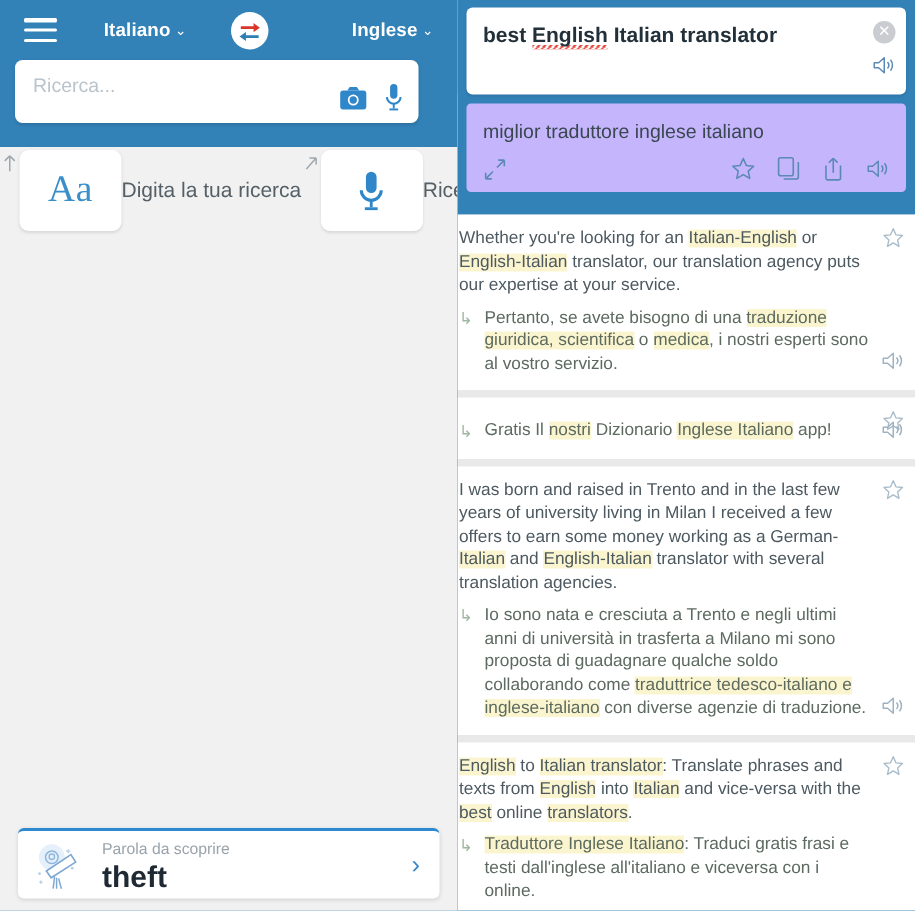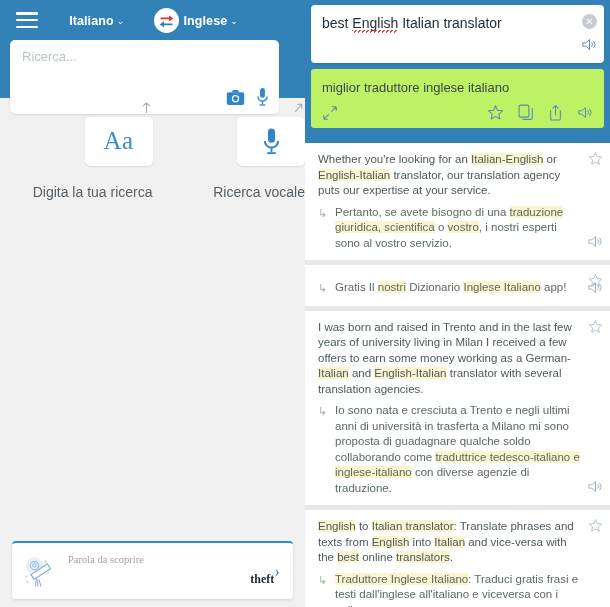--- a/index.html
+++ b/index.html
@@ -30,123 +30,122 @@
     display: flex; align-items: center;
     padding: 0 16px;
   }
   .hamburger {
     width: 22px; height: 16px;
     display: flex; flex-direction: column; justify-content: space-between;
     cursor: pointer;
   }
   .hamburger span { display: block; height: 2.5px; background: #ffffff; border-radius: 1px; }
   .lang-left { flex: 1; text-align: center; padding-left: 6px; }
-  .lang-right { flex: 1; text-align: left; }
+  .lang-right { flex: 1; text-align: right; }
   .lang {
     color: #ffffff; font-size: 12.5px; font-weight: bold;
     letter-spacing: .1px; white-space: nowrap; cursor: pointer;
   }
   .caret { font-size: 9px; margin-left: 3px; position: relative; top: -1px; font-weight: normal;}
   .logo-wrap { width: 34px; display: flex; justify-content: center; align-items: center; }
   .logo {
     width: 25px; height: 25px; border-radius: 50%;
     background: #ffffff;
     display: flex; align-items: center; justify-content: center;
     position: relative;
   }
   .logo svg { display:block; }
 
   .search-box {
     position: absolute;
     left: 10px; right: 26px; top: 40px;
-    height: 74px;
+    height: 42px;
     background: #ffffff;
     border-radius: 5px;
     box-shadow: 0 1px 2px rgba(0,0,0,.12);
     padding: 9px 12px;
   }
   .search-placeholder {
     color: #b9c4cc; font-size: 13px; line-height: 16px;
   }
   .search-icons {
     position: absolute; right: 10px; bottom: 7px;
     display: flex; align-items: center; gap: 11px;
   }
   .search-icons svg { display: block; }
 
   .quick-actions {
     position: absolute; top: 100px; left: 0; right: 0;
     height: 100px;
     display: flex;
   }
-  .qa-col { flex: 1; display: flex; flex-direction: column; align-items: flex-end; }
+  .qa-col { flex: 1; display: flex; flex-direction: row; align-items: flex-start; }
   .qa-arrow { height: 18px; display:flex; align-items:center; justify-content:center; }
   .qa-arrow svg { display:block; }
   .qa-tile {
     width: 68px; height: 54px; background: #ffffff; border-radius: 6px;
     display: flex; align-items: center; justify-content: center;
     box-shadow: 0 1px 2px rgba(0,0,0,.10);
     cursor: pointer;
   }
   .qa-aa { color: #3a8ec9; font-size: 25px; font-family: "Liberation Serif", serif; letter-spacing: .5px; }
   .qa-label { font-size: 14px; color: #555f66; margin-top: 18px; white-space: nowrap; }
 
   .word-card {
     position: absolute; left: 12px; right: 12px; bottom: 8px;
     background: #ffffff;
     border-top: 2.5px solid #2d8ad0;
     border-radius: 4px;
     box-shadow: 0 1px 3px rgba(0,0,0,.13);
-    height: 58px;
+    height: 47px;
     display: flex; align-items: center;
     padding: 0 10px 0 8px;
     cursor: pointer;
-    font-family: Liberation Serif, serif;
   }
   .telescope { width: 40px; height: 40px; flex: 0 0 40px; }
   .word-texts { flex: 1; padding-left: 8px; }
   .word-kicker { font-size: 10.5px; color: #9aa3ab; line-height: 14px; }
-  .word-main { font-size: 12px; color: #1f2933; font-weight: bold; line-height: 20px; margin-top: 2px; text-align: right; }
+  .word-main { font-size: 20px; color: #1f2933; font-weight: bold; line-height: 20px; margin-top: 2px; }
   .word-chev { color: #3a86c8; font-size: 17px; line-height: 1; padding-right: 3px; }
 
   
   .right-panel {
     width: 305px; height: 607px; flex: 0 0 305px;
     background: #3281b7;
     position: relative;
     overflow: hidden;
   }
   .rp-head { background: #3281b7; padding: 5px 6px 0 6px; }
   .query-box {
     background: #ffffff; border-radius: 4px;
     height: 58px;
     position: relative;
     padding: 9px 32px 0 11px;
     box-shadow: 0 1px 2px rgba(0,0,0,.10);
   }
-  .query-text { font-size: 14px; color: #22303a; line-height: 18px; }
+  .query-text { font-size: 14px; color: #22303a; line-height: 18px; font-weight: bold; }
   .spell {
     border-bottom: 2px solid transparent;
     background-image: repeating-linear-gradient(135deg, #e04a40 0 1.2px, transparent 1.2px 2.6px);
     background-repeat: repeat-x;
     background-size: 4px 2.5px;
     background-position: 0 100%;
     padding-bottom: 1px;
   }
   .clear-btn {
     position: absolute; right: 7px; top: 9px;
     width: 15px; height: 15px; border-radius: 50%;
     background: #c9cdd1; color: #ffffff;
     font-size: 10px; line-height: 15px; text-align: center;
     cursor: pointer; font-family: "Liberation Sans", sans-serif;
   }
   .q-speaker { position: absolute; right: 6px; bottom: 7px; cursor: pointer; }
 
   .result-card {
-    background: #bef264;
+    background: #c4b5fd;
     margin: 6px 6px 0 6px;
     border-radius: 3px;
     padding: 10px 10px 7px 11px;
     position: relative;
   }
   .result-main { font-size: 13px; color: #3a4750; line-height: 17px; }
   .result-icons {
     display: flex; align-items: center; justify-content: space-between;
     margin-top: 8px;
   }
@@ -154,21 +153,21 @@
   .result-icons svg { display: block; cursor: pointer; }
 
   .results-list {
     position: absolute;
     top: 143px; left: 0; right: 0; bottom: 0;
     background: #e9e9e9;
     overflow: hidden;
   }
   .res-item {
     background: #ffffff;
-    padding: 9px 30px 9px 13px;
+    padding: 9px 30px 9px 1px;
     position: relative;
     margin-bottom: 5px;
   }
   .res-en { font-size: 11.5px; color: #4d5960; line-height: 15.5px; }
   .res-it-row { display: flex; margin-top: 6px; }
   .res-arrow { flex: 0 0 17px; color: #9fb8a0; font-size: 11px; line-height: 15.5px; padding-top: 1px; }
   .res-it { font-size: 11.5px; color: #5c6a60; line-height: 15.5px; }
   .star-ic { position: absolute; right: 7px; top: 8px; cursor: pointer; }
   .spk-ic { position: absolute; right: 6px; bottom: 7px; cursor: pointer; }
   mark { background: #fbf5cf; color: inherit; padding: 0; }
@@ -320,21 +319,21 @@
           </svg>
         </div>
       </div>
     </div>
 
     <div class="results-list" id="results-list">
         <div class="res-item">
           <div class="res-en">Whether you're looking for an <mark>Italian-English</mark> or <mark>English-Italian</mark> translator, our translation agency puts our expertise at your service.</div>
           <div class="res-it-row">
             <div class="res-arrow">↳</div>
-            <div class="res-it">Pertanto, se avete bisogno di una <mark>traduzione giuridica, scientifica</mark> o <mark>vostro</mark>, i nostri esperti sono al vostro servizio.</div>
+            <div class="res-it">Pertanto, se avete bisogno di una <mark>traduzione giuridica, scientifica</mark> o <mark>medica</mark>, i nostri esperti sono al vostro servizio.</div>
           </div>
           <div class="star-ic"><svg width="15" height="15" viewBox="0 0 20 20">
               <path d="M10 2 L12.4 7.4 L18.2 8 L13.9 11.9 L15.1 17.6 L10 14.6 L4.9 17.6 L6.1 11.9 L1.8 8 L7.6 7.4 Z" fill="none" stroke="#a8bbc9" stroke-width="1.2" stroke-linejoin="round"></path>
             </svg></div>
           <div class="spk-ic"><svg width="17" height="15" viewBox="0 0 20 18">
               <path d="M2 7 L5.5 7 L10 3 L10 15 L5.5 11 L2 11 Z" fill="none" stroke="#9fb2c2" stroke-width="1.2" stroke-linejoin="round"></path>
               <path d="M12.6 6.4 a4 4 0 0 1 0 5.2" fill="none" stroke="#9fb2c2" stroke-width="1.2"></path>
               <path d="M15 4.6 a7 7 0 0 1 0 8.8" fill="none" stroke="#9fb2c2" stroke-width="1.2"></path>
             </svg></div>
         </div>

